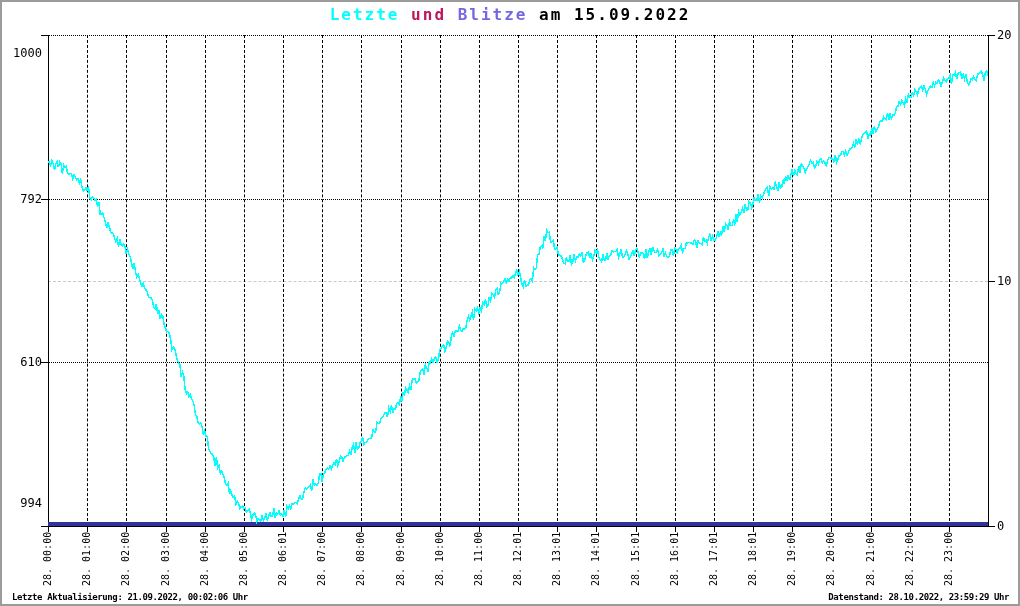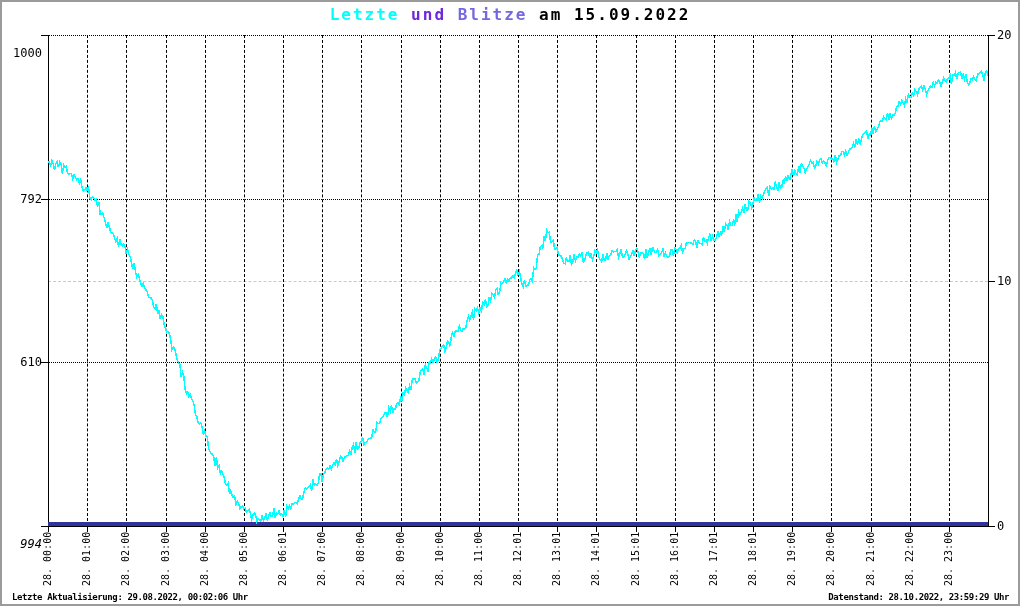--- a/index.html
+++ b/index.html
@@ -31,21 +31,21 @@
   svg.series{position:absolute;left:46px;top:33px;}
   .status{position:absolute;top:589px;font-size:9px;font-weight:bold;letter-spacing:-0.4px;line-height:12px;}
   .status.l{left:10px;}
   .status.r{right:9px;text-align:right;}
 </style>
 </head>
 <body>
 
 <div class="window">
 
-  <div class="chart-title"><span style="color: rgb(0, 255, 255);">Letzte</span><span style="color: #6d28d9;"> und </span><span style="color: rgb(116, 104, 224); margin-top: 24px;">Blitze</span><span style="color: rgb(0, 0, 0);"> am 15.09.2022</span></div>
+  <div class="chart-title"><span style="color: rgb(0, 255, 255);">Letzte</span><span style="color: #be185d;"> und </span><span style="color: rgb(116, 104, 224); margin-top: 24px;">Blitze</span><span style="color: rgb(0, 0, 0);"> am 15.09.2022</span></div>
 
   <div id="grid-layer">
       <div class="hgrid black" style="top: 33px;"></div>
       <div class="hgrid black" style="top: 197px;"></div>
       <div class="hgrid black" style="top: 360px;"></div>
       <div class="hgrid gray" style="top: 279px;"></div>
       <div class="vgrid" style="left: 85px;"></div>
       <div class="vgrid" style="left: 124px;"></div>
       <div class="vgrid" style="left: 164px;"></div>
       <div class="vgrid" style="left: 203px;"></div>
@@ -126,25 +126,25 @@
       <div class="xlab" style="left: 901px; top: 584px;">28. 22:00</div>
       <div class="tick" style="left: 947px; top: 524px; width: 1px; height: 6px;"></div>
       <div class="xlab" style="left: 940px; top: 584px;">28. 23:00</div>
       <div class="tick" style="left: 39px; top: 33px; width: 7px; height: 1px;"></div>
       <div class="ylab left" style="top: 45px;">1000</div>
       <div class="tick" style="left: 39px; top: 197px; width: 7px; height: 1px;"></div>
       <div class="ylab left" style="top: 191px;">792</div>
       <div class="tick" style="left: 39px; top: 360px; width: 7px; height: 1px;"></div>
       <div class="ylab left" style="top: 354px;">610</div>
       <div class="tick" style="left: 39px; top: 524px; width: 7px; height: 1px;"></div>
-      <div class="ylab left" style="top: 536px; font-style: italic;">994</div>
+      <div class="ylab left" style="top: 495px;">994</div>
       <div class="tick" style="left: 987px; top: 33px; width: 6px; height: 1px;"></div>
       <div class="ylab right" style="top: 27px;">20</div>
       <div class="tick" style="left: 987px; top: 279px; width: 6px; height: 1px;"></div>
       <div class="ylab right" style="top: 273px;">10</div>
       <div class="tick" style="left: 987px; top: 524px; width: 6px; height: 1px;"></div>
       <div class="ylab right" style="top: 518px;">0</div>
     </div>
 
-  <div class="status l">Letzte Aktualisierung: 29.08.2022, 00:02:06 Uhr</div>
+  <div class="status l">Letzte Aktualisierung: 21.09.2022, 00:02:06 Uhr</div>
   <div class="status r">Datenstand: 28.10.2022, 23:59:29 Uhr</div>
 
 </div>
 
 </body></html>

